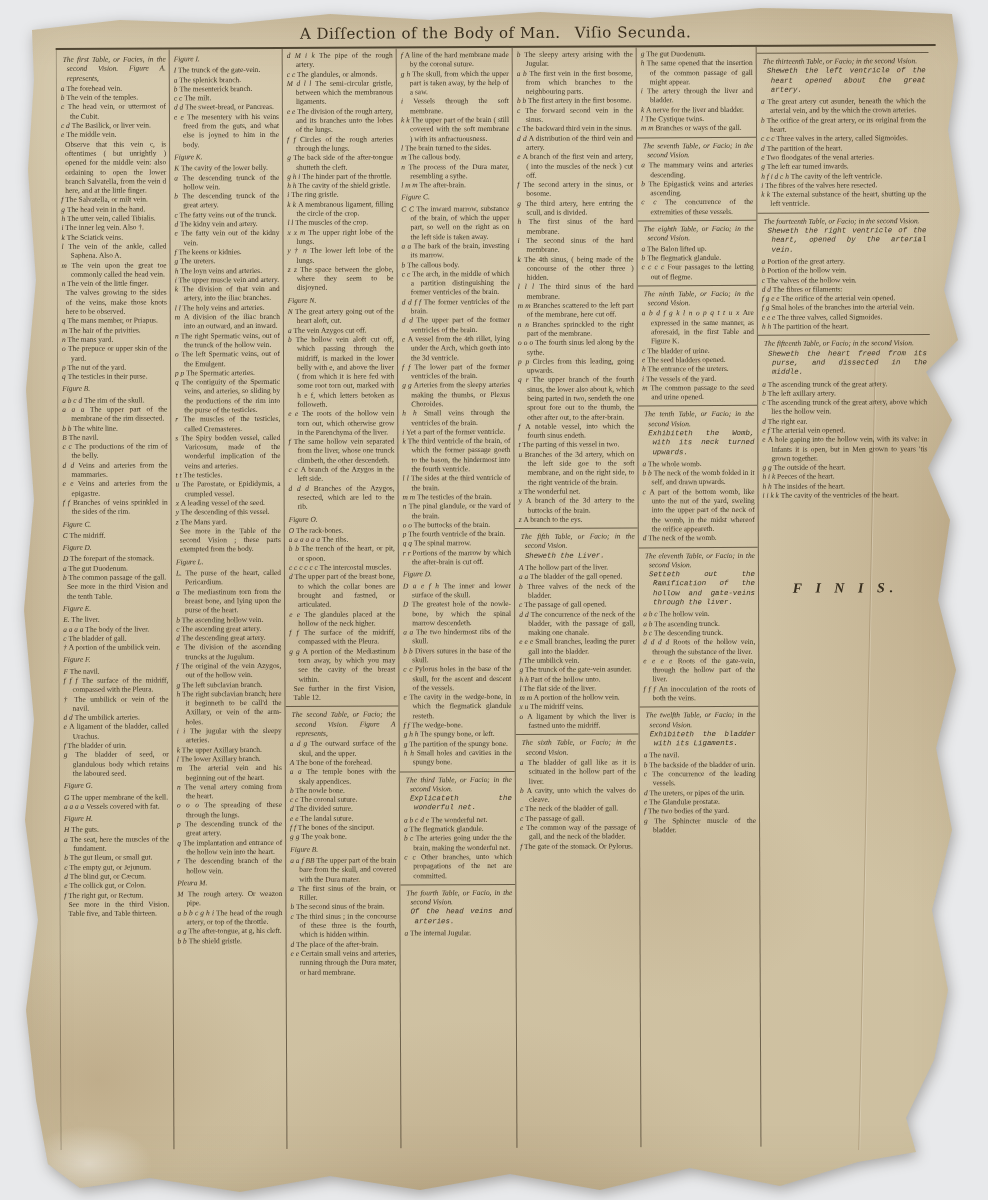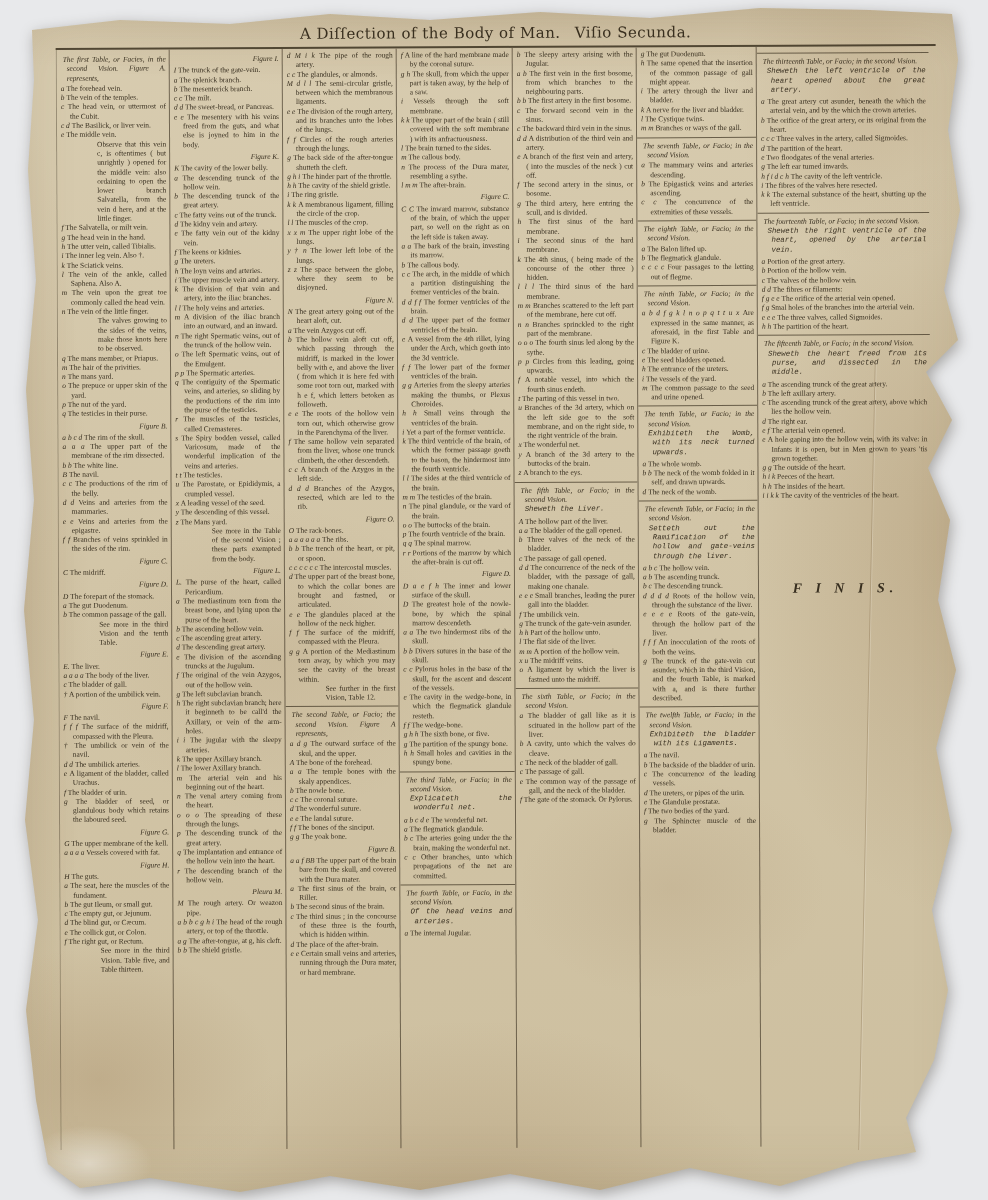--- a/index.html
+++ b/index.html
@@ -30,25 +30,25 @@
   #content{position:absolute;left:58px;top:24px;width:880px;color:#372e1f;transform:rotate(-.25deg);}
   #title{ text-align:center;font-size:15px;letter-spacing:.5px;margin-bottom:4px;font-family:"DejaVu Serif","Liberation Serif",serif;}
   #title .it{margin-left:14px;}
   #cols{display:flex;border-top:2px solid rgba(58,48,32,.85);height:1100px;overflow:hidden;}
   .col{box-sizing:border-box;border-left:1px solid rgba(58,48,32,.65);padding:2px 3px 0 4px;overflow:hidden;
        font-size:7.4px;line-height:9.3px;text-align:justify;}
   .col:first-child{border-left:1px solid rgba(58,48,32,.40);}
   .col1{width:113px}.col2{width:113px}.col3{width:114px}.col4{width:116px}.col5{width:124px}.col6{width:120px}.col7{width:173px;border-right:none;}
   .entry{padding-left:9px;text-indent:-9px;}
   .lbl{font-style:italic;}
-  .fig-head{text-align:right;font-style:italic;margin:3px 0 2px;}
+  .fig-head{text-align:left;font-style:italic;margin:3px 0 2px;}
   .sect-head{font-style:italic;margin:3px 0 1px;padding-left:6px;text-indent:-4px;}
   .sect-head.ruled{border-top:1px solid rgba(58,48,32,.7);margin:4px -3px 1px -4px;padding:3px 3px 0 10px;}
   .sect-desc{font-style:italic;margin:1px 0 2px;padding-left:10px;text-indent:-4px;font-family:Liberation Mono, monospace;}
-  .note{padding-left:4px;margin-left:32px;}
+  .note{padding-left:4px;}
   .finis{margin-top:84px;text-align:center;font-style:italic;font-weight:bold;font-size:14px;letter-spacing:5px;}
 </style>
 </head>
 <body>
 
 <div id="stage">
   <div id="paper-wrap">
     <div id="paper">
       <div id="crease"></div>
       <div id="content">
@@ -212,21 +212,21 @@
               <div class="entry"><span class="lbl">e e </span><span>The glandules placed at the hollow of the neck higher.</span></div>
               <div class="entry"><span class="lbl">f f </span><span>The surface of the midriff, compassed with the Pleura.</span></div>
               <div class="entry"><span class="lbl">g g </span><span>A portion of the Mediastinum torn away, by which you may see the cavity of the breast within.</span></div>
               <div class="note">See further in the first Vision, Table 12.</div>
               <div class="sect-head ruled">The second Table, or Facio; the second Vision. Figure A represents,</div>
               <div class="entry"><span class="lbl">a d g </span><span>The outward surface of the skul, and the upper.</span></div>
               <div class="entry"><span class="lbl">A </span><span>The bone of the forehead.</span></div>
               <div class="entry"><span class="lbl">a a </span><span>The temple bones with the skaly appendices.</span></div>
               <div class="entry"><span class="lbl">b </span><span>The nowle bone.</span></div>
               <div class="entry"><span class="lbl">c c </span><span>The coronal suture.</span></div>
-              <div class="entry"><span class="lbl">d </span><span>The wonderful suture.</span></div>
+              <div class="entry"><span class="lbl">d </span><span>The divided suture.</span></div>
               <div class="entry"><span class="lbl">e e </span><span>The landal suture.</span></div>
               <div class="entry"><span class="lbl">f f </span><span>The bones of the sinciput.</span></div>
               <div class="entry"><span class="lbl">g g </span><span>The yoak bone.</span></div>
               <div class="fig-head">Figure B.</div>
               <div class="entry"><span class="lbl">a a f BB </span><span>The upper part of the brain bare from the skull, and covered with the Dura mater.</span></div>
               <div class="entry"><span class="lbl">a </span><span>The first sinus of the brain, or Riller.</span></div>
               <div class="entry"><span class="lbl">b </span><span>The second sinus of the brain.</span></div>
               <div class="entry"><span class="lbl">c </span><span>The third sinus ; in the concourse of these three is the fourth, which is hidden within.</span></div>
               <div class="entry"><span class="lbl">d </span><span>The place of the after-brain.</span></div>
               <div class="entry"><span class="lbl">e e </span><span>Certain small veins and arteries, running through the Dura mater, or hard membrane.</span></div>
@@ -261,21 +261,21 @@
               <div class="entry"><span class="lbl">q q </span><span>The spinal marrow.</span></div>
               <div class="entry"><span class="lbl">r r </span><span>Portions of the marrow by which the after-brain is cut off.</span></div>
               <div class="fig-head">Figure D.</div>
               <div class="entry"><span class="lbl">D a e f h </span><span>The inner and lower surface of the skull.</span></div>
               <div class="entry"><span class="lbl">D </span><span>The greatest hole of the nowle-bone, by which the spinal marrow descendeth.</span></div>
               <div class="entry"><span class="lbl">a a </span><span>The two hindermost ribs of the skull.</span></div>
               <div class="entry"><span class="lbl">b b </span><span>Divers sutures in the base of the skull.</span></div>
               <div class="entry"><span class="lbl">c c </span><span>Pylorus holes in the base of the skull, for the ascent and descent of the vessels.</span></div>
               <div class="entry"><span class="lbl">e </span><span>The cavity in the wedge-bone, in which the flegmatick glandule resteth.</span></div>
               <div class="entry"><span class="lbl">f f </span><span>The wedge-bone.</span></div>
-              <div class="entry"><span class="lbl">g h h </span><span>The sixth bone, or five.</span></div>
+              <div class="entry"><span class="lbl">g h h </span><span>The spungy bone, or left.</span></div>
               <div class="entry"><span class="lbl">g </span><span>The partition of the spungy bone.</span></div>
               <div class="entry"><span class="lbl">h h </span><span>Small holes and cavities in the spungy bone.</span></div>
               <div class="sect-head ruled">The third Table, or Facio; in the second Vision.</div>
               <div class="sect-desc">Explicateth the wonderful net.</div>
               <div class="entry"><span class="lbl">a b c d e </span><span>The wonderful net.</span></div>
               <div class="entry"><span class="lbl">a </span><span>The flegmatick glandule.</span></div>
               <div class="entry"><span class="lbl">b c </span><span>The arteries going under the the brain, making the wonderful net.</span></div>
               <div class="entry"><span class="lbl">c c </span><span>Other branches, unto which propagations of the net are committed.</span></div>
               <div class="sect-head ruled">The fourth Table, or Facio, in the second Vision.</div>
               <div class="sect-desc">Of the head veins and arteries.</div>
@@ -292,20 +292,21 @@
               <div class="entry"><span class="lbl">f </span><span>The second artery in the sinus, or bosome.</span></div>
               <div class="entry"><span class="lbl">g </span><span>The third artery, here entring the scull, and is divided.</span></div>
               <div class="entry"><span class="lbl">h </span><span>The first sinus of the hard membrane.</span></div>
               <div class="entry"><span class="lbl">i </span><span>The second sinus of the hard membrane.</span></div>
               <div class="entry"><span class="lbl">k </span><span>The 4th sinus, ( being made of the concourse of the other three ) hidden.</span></div>
               <div class="entry"><span class="lbl">l l l </span><span>The third sinus of the hard membrane.</span></div>
               <div class="entry"><span class="lbl">m m </span><span>Branches scattered to the left part of the membrane, here cut off.</span></div>
               <div class="entry"><span class="lbl">n n </span><span>Branches sprinckled to the right part of the membrane.</span></div>
               <div class="entry"><span class="lbl">o o o </span><span>The fourth sinus led along by the sythe.</span></div>
               <div class="entry"><span class="lbl">p p </span><span>Circles from this leading, going upwards.</span></div>
+              <div class="entry"><span class="lbl">q r </span><span>The upper branch of the fourth sinus, the lower also about k, which being parted in two, sendeth the one sprout fore out to the thumb, the other after out, to the after-brain.</span></div>
               <div class="entry"><span class="lbl">f </span><span>A notable vessel, into which the fourth sinus endeth.</span></div>
               <div class="entry"><span class="lbl">t </span><span>The parting of this vessel in two.</span></div>
               <div class="entry"><span class="lbl">u </span><span>Branches of the 3d artery, which on the left side goe to the soft membrane, and on the right side, to the right ventricle of the brain.</span></div>
               <div class="entry"><span class="lbl">x </span><span>The wonderful net.</span></div>
               <div class="entry"><span class="lbl">y </span><span>A branch of the 3d artery to the buttocks of the brain.</span></div>
               <div class="entry"><span class="lbl">z </span><span>A branch to the eys.</span></div>
               <div class="sect-head ruled">The fifth Table, or Facio; in the second Vision.</div>
               <div class="sect-desc">Sheweth the Liver.</div>
               <div class="entry"><span class="lbl">A </span><span>The hollow part of the liver.</span></div>
               <div class="entry"><span class="lbl">a a </span><span>The bladder of the gall opened.</span></div>
@@ -347,30 +348,30 @@
               <div class="entry"><span class="lbl">a b d f g k l n o p q t t u x </span><span>Are expressed in the same manner, as aforesaid, in the first Table and Figure K.</span></div>
               <div class="entry"><span class="lbl">c </span><span>The bladder of urine.</span></div>
               <div class="entry"><span class="lbl">e </span><span>The seed bladders opened.</span></div>
               <div class="entry"><span class="lbl">h </span><span>The entrance of the ureters.</span></div>
               <div class="entry"><span class="lbl">i </span><span>The vessels of the yard.</span></div>
               <div class="entry"><span class="lbl">m </span><span>The common passage to the seed and urine opened.</span></div>
               <div class="sect-head ruled">The tenth Table, or Facio; in the second Vision.</div>
               <div class="sect-desc">Exhibiteth the Womb, with its neck turned upwards.</div>
               <div class="entry"><span class="lbl">a </span><span>The whole womb.</span></div>
               <div class="entry"><span class="lbl">b b </span><span>The neck of the womb folded in it self, and drawn upwards.</span></div>
+              <div class="entry"><span class="lbl">c </span><span>A part of the bottom womb, like unto the nut of the yard, sweling into the upper part of the neck of the womb, in the midst whereof the orifice appeareth.</span></div>
               <div class="entry"><span class="lbl">d </span><span>The neck of the womb.</span></div>
               <div class="sect-head ruled">The eleventh Table, or Facio; in the second Vision.</div>
               <div class="sect-desc">Setteth out the Ramification of the hollow and gate-veins through the liver.</div>
               <div class="entry"><span class="lbl">a b c </span><span>The hollow vein.</span></div>
               <div class="entry"><span class="lbl">a b </span><span>The ascending trunck.</span></div>
               <div class="entry"><span class="lbl">b c </span><span>The descending trunck.</span></div>
               <div class="entry"><span class="lbl">d d d d </span><span>Roots of the hollow vein, through the substance of the liver.</span></div>
               <div class="entry"><span class="lbl">e e e e </span><span>Roots of the gate-vein, through the hollow part of the liver.</span></div>
               <div class="entry"><span class="lbl">f f f </span><span>An inocculation of the roots of both the veins.</span></div>
-              <div class="entry"><span class="lbl">g </span><span>The trunck of the gate-vein cut asunder, which in the third Vision, and the fourth Table, is marked with a, and is there further described.</span></div>
               <div class="sect-head ruled">The twelfth Table, or Facio; in the second Vision.</div>
               <div class="sect-desc">Exhibiteth the bladder with its Ligaments.</div>
               <div class="entry"><span class="lbl">a </span><span>The navil.</span></div>
               <div class="entry"><span class="lbl">b </span><span>The backside of the bladder of urin.</span></div>
               <div class="entry"><span class="lbl">c </span><span>The concurrence of the leading vessels.</span></div>
               <div class="entry"><span class="lbl">d </span><span>The ureters, or pipes of the urin.</span></div>
               <div class="entry"><span class="lbl">e </span><span>The Glandulæ prostatæ.</span></div>
               <div class="entry"><span class="lbl">f </span><span>The two bodies of the yard.</span></div>
               <div class="entry"><span class="lbl">g </span><span>The Sphincter muscle of the bladder.</span></div>
             </div>

